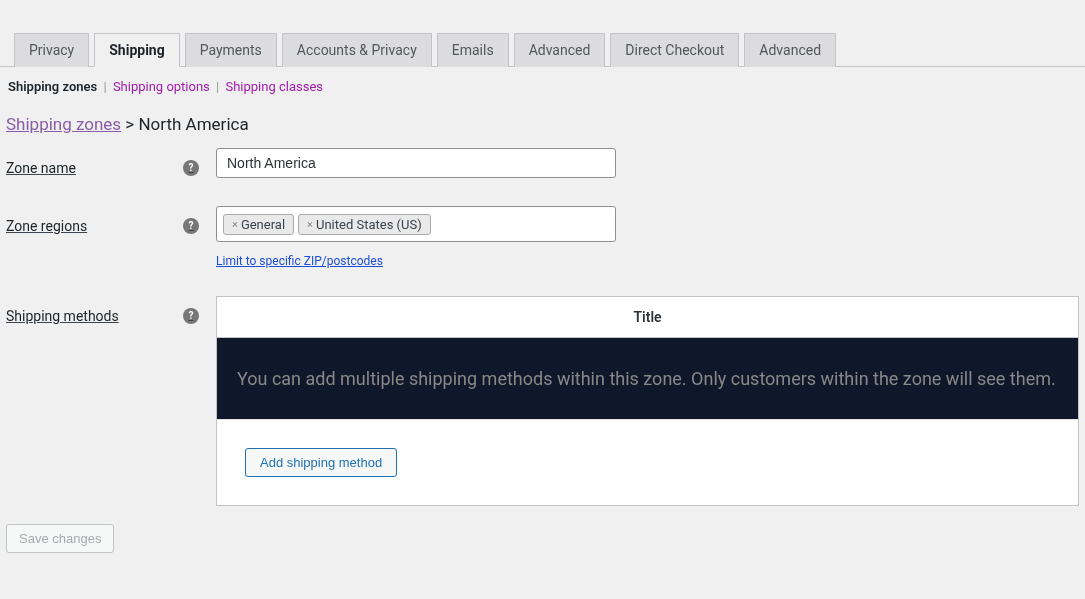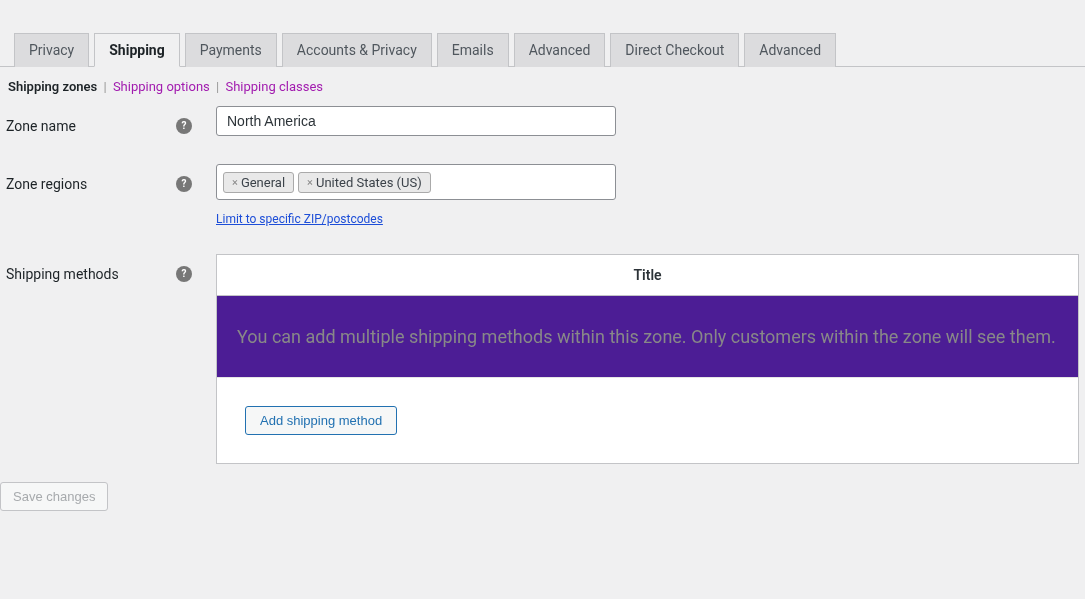--- a/index.html
+++ b/index.html
@@ -61,21 +61,22 @@
 .form-row {
   display: flex;
   align-items: flex-start;
   margin-bottom: 28px;
 }
 .form-label-col {
   width: 210px;
   padding-top: 12px;
   display: flex;
   justify-content: space-between;
-  padding-right: 24px;
+  padding-right: 17px;
+  text-decoration: underline;
 }
 .form-label {
   font-size: 14px;
   color: #1d2327;
 }
 .help-icon {
   width: 16px;
   height: 16px;
   border-radius: 50%;
   background: #777;
@@ -141,42 +142,42 @@
 .methods-header {
   text-align: center;
   padding: 12px;
   font-size: 14px;
   font-weight: 600;
   border-bottom: 1px solid #c3c4c7;
   color: #2c3338;
 }
 .methods-empty {
   padding: 30px 20px;
-  background: #4c1d95;
+  background: #0f172a;
   color: #888;
   font-size: 18px;
   text-align: left;
   border-bottom: 1px solid #e5e5e5;
   white-space: nowrap;
   overflow: hidden;
 }
 .methods-footer {
   padding: 28px;
 }
 .btn-outline {
   border: 1px solid #2271b1;
   color: #2271b1;
   background: #f6f7f7;
   padding: 6px 14px;
   font-size: 13px;
   border-radius: 3px;
   cursor: pointer;
 }
 .save-row {
-  padding: 8px 0;
+  padding: 8px 6px;
 }
 .btn-save {
   border: 1px solid #c3c4c7;
   background: #f6f7f7;
   color: #a7aaad;
   padding: 6px 12px;
   font-size: 13px;
   border-radius: 3px;
   cursor: pointer;
 }
@@ -198,20 +199,25 @@
   </div>
 
   <div class="subtabs">
     <span class="current">Shipping zones</span>
     <span class="sep">|</span>
     <a href="#">Shipping options</a>
     <span class="sep">|</span>
     <a href="#">Shipping classes</a>
   </div>
 
+  <div class="breadcrumb">
+    <a href="#">Shipping zones</a>
+    <span> &gt; </span>
+    <span>North America</span>
+  </div>
 
   <div class="form-table">
 
     <div class="form-row">
       <div class="form-label-col">
         <span class="form-label">Zone name</span>
         <span class="help-icon">?</span>
       </div>
       <div class="form-field-col">
         <input type="text" class="text-input" value="North America" style="">

